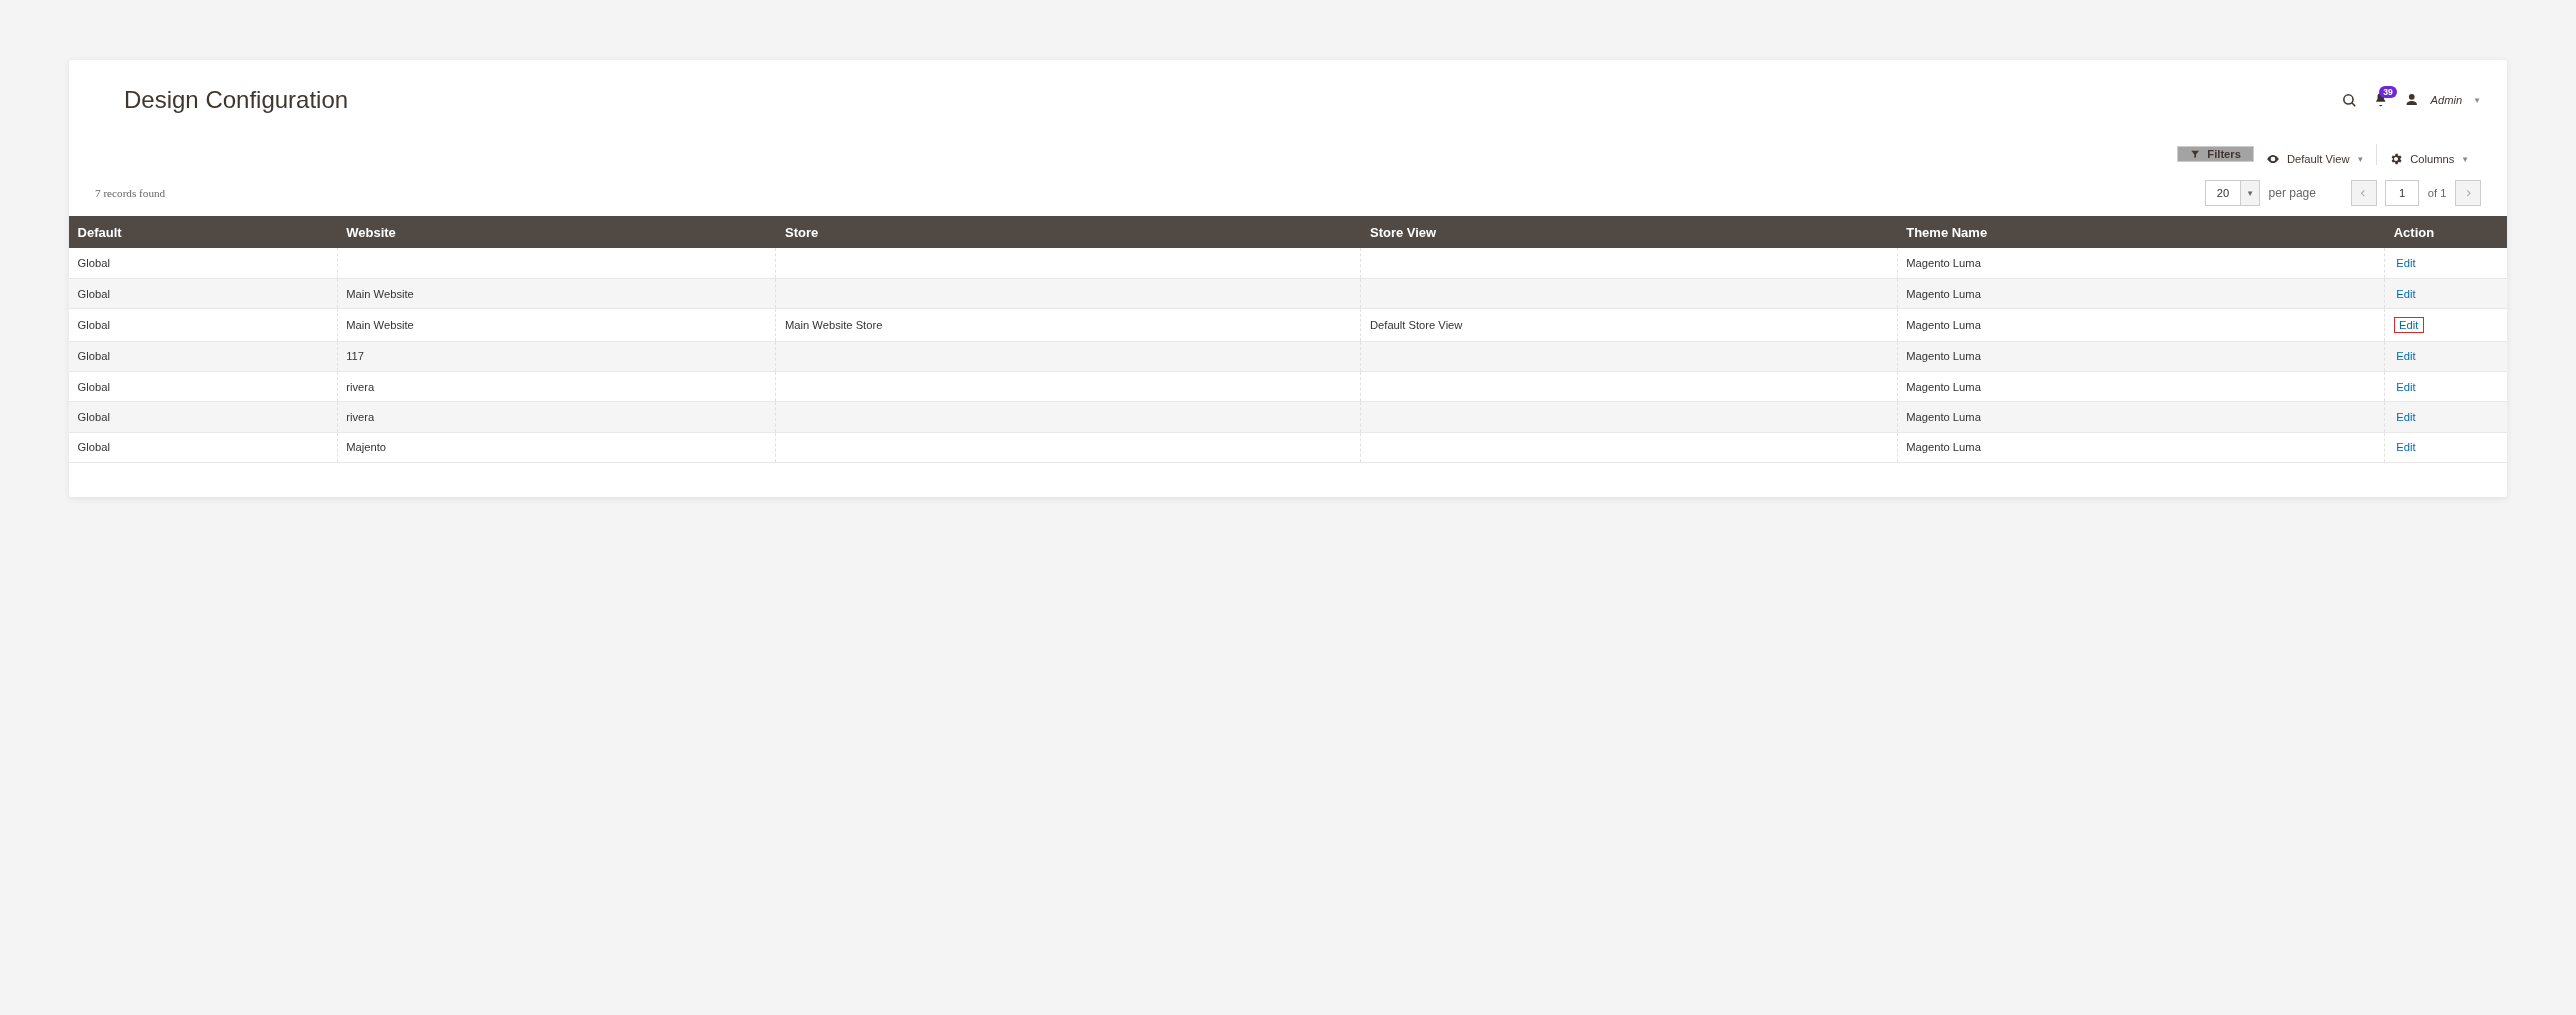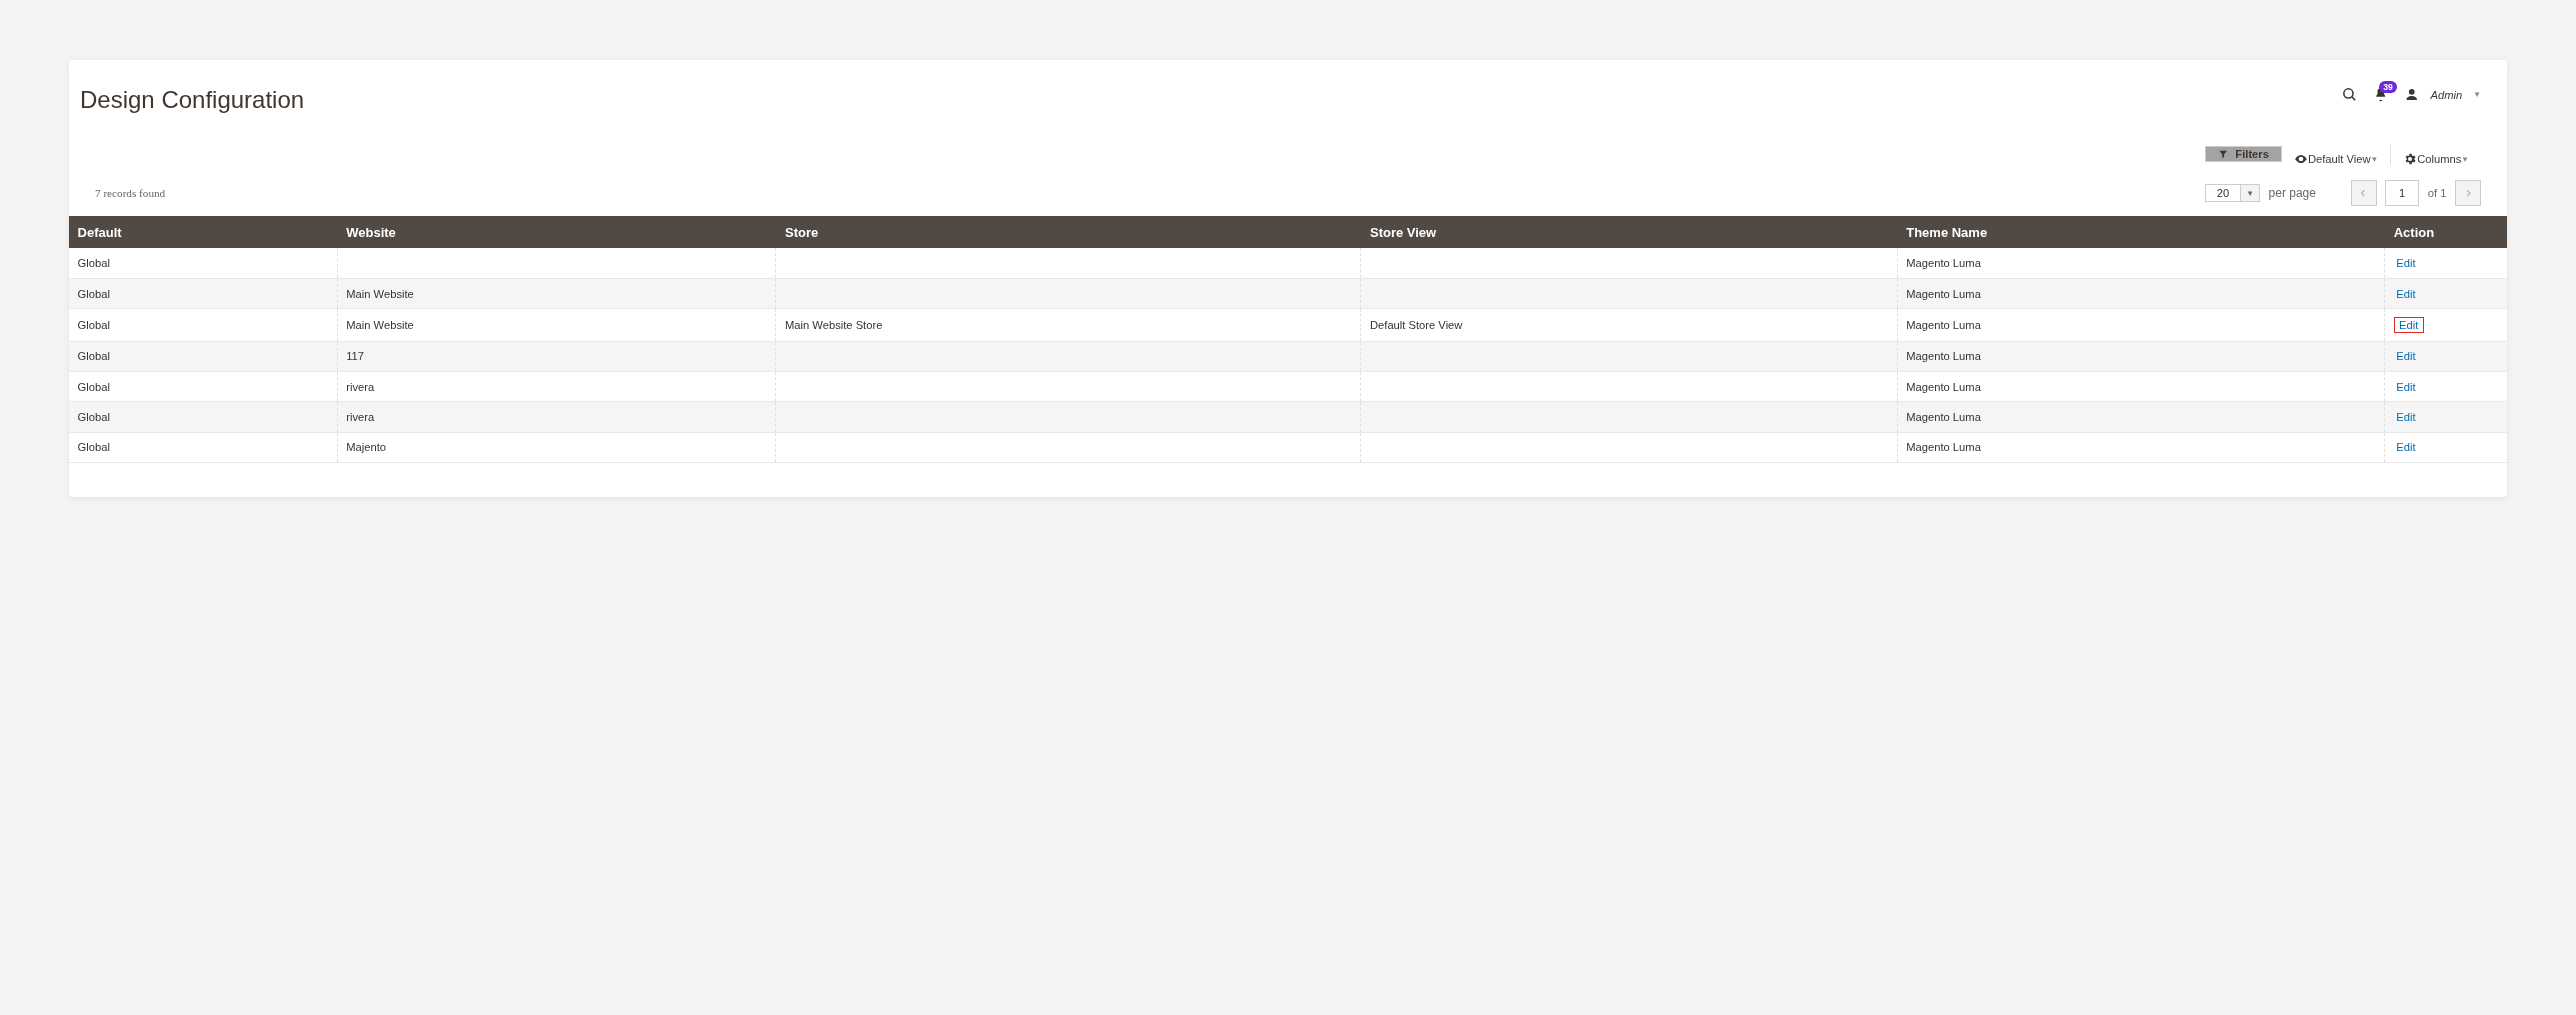--- a/index.html
+++ b/index.html
@@ -14,23 +14,24 @@
     padding: 60px 69px;
   }
   .card {
     background: #fff;
     border-radius: 3.4px;
     box-shadow: 0 1.7px 7px rgba(0,0,0,0.08);
     padding: 26px 0 34px 0;
   }
   .header-row {
     display: flex;
-    align-items: flex-start;
+    align-items: center;
     justify-content: space-between;
     padding: 0 26px 26px 11px;
+    margin-left: 44px;
   }
   .page-title {
     font-size: 24px;
     font-weight: 400;
     color: #41362f;
   }
   .header-actions {
     display: flex;
     align-items: center;
     gap: 15.5px;
@@ -97,20 +98,21 @@
     border: 0.9px solid #ccc;
     padding: 1px 12px;
     font-weight: 600;
     font-size: 11.2px;
     color: #41362f;
     cursor: pointer;
   }
   .tb-label {
     display: inline-flex;
     align-items: center;
+    gap: 7px;
     font-size: 11.2px;
     color: #41362f;
     cursor: pointer;
     margin-top: 10px;
   }
   .tb-label .caret { font-size: 7.8px; color: #888; }
   .list-controls {
     display: flex;
     align-items: center;
     justify-content: space-between;
@@ -123,21 +125,21 @@
   }
   .pager {
     display: flex;
     align-items: center;
     gap: 8.6px;
   }
   .perpage-box {
     display: inline-flex;
     align-items: stretch;
     border: 0.9px solid #ccc;
-    height: 18px;
+    height: 26px;
   }
   .perpage-val {
     width: 34px;
     display: inline-flex;
     align-items: center;
     justify-content: center;
     font-size: 11.2px;
     color: #333;
     background: #fff;
   }

